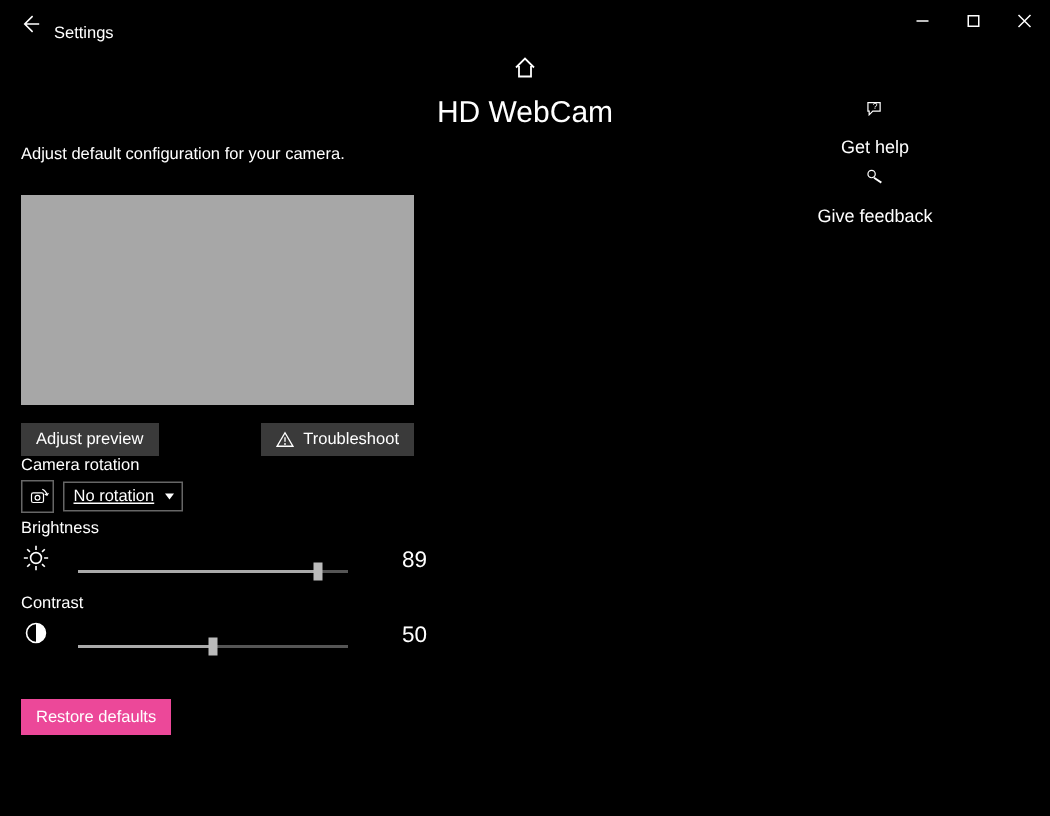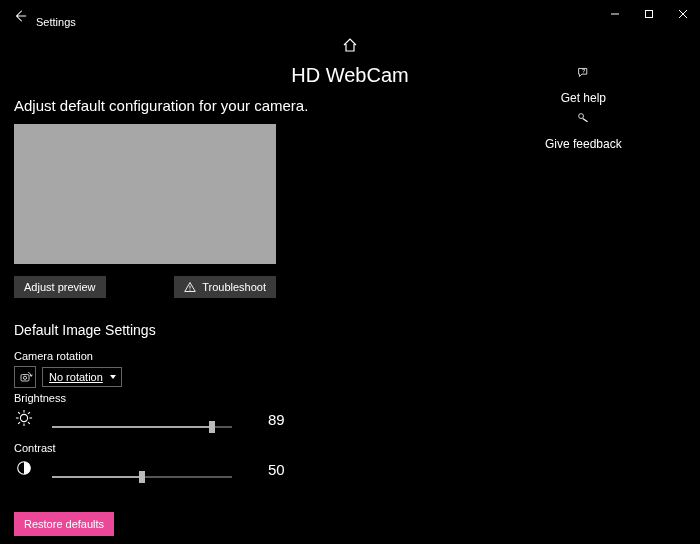--- a/index.html
+++ b/index.html
@@ -27,21 +27,21 @@
     padding: 8px 14px 10px 14px;
     flex-direction: column;
   }
   .home-icon { width:18px; height:18px; display:flex; align-items:center; justify-content:center; }
   .page-title { font-size: 20px; font-weight: 400; }
   .content-wrap { display:flex; padding: 0 14px; }
   .main-col { width: 380px; }
   .side-col { position:absolute; left: 545px; top: 65px; font-size: 12px; }
   .side-link { display:flex; align-items:center; gap:12px; color:#fff; margin-bottom:6px;flex-direction:column; }
   .side-link span.icon { width:14px; height:14px; display:flex; align-items:center; justify-content:center; }
-  .subtext { font-size: 15px; color:#fff; margin-bottom: 10px; }
+  .subtext { font-size: 11px; color:#fff; margin-bottom: 21px; }
   .preview-box {
     width: 262px; height: 140px; background: #a7a7a7;
   }
   .btn-row { display:flex; justify-content:space-between; width:262px; margin-top:12px; }
   .btn {
     background:#3a3a3a; color:#fff; font-size:11px;
     padding: 5px 10px; border:none; display:flex; align-items:center; gap:6px;
   }
   .section-title { font-size: 14px; font-weight:400; margin-top:24px; margin-bottom:12px; }
   .label { font-size: 11px; margin-bottom:4px; }
@@ -143,21 +143,20 @@
       <button class="btn">
         <svg width="12" height="12" viewBox="0 0 16 16">
           <path d="M8 2 L15 14 H1 Z" stroke="#fff" stroke-width="1.2" fill="none"></path>
           <line x1="8" y1="6" x2="8" y2="10" stroke="#fff" stroke-width="1.2"></line>
           <circle cx="8" cy="12" r="0.8" fill="#fff"></circle>
         </svg>
         <span>Troubleshoot</span>
       </button>
     </div>
 
-    <div class="section-title">Default Image Settings</div>
 
     <div class="label">Camera rotation</div>
     <div class="rotation-row">
       <div class="icon-box">
         <svg width="16" height="16" viewBox="0 0 20 20">
           <rect x="5" y="7" width="10" height="8" rx="1.5" stroke="#fff" stroke-width="1" fill="none"></rect>
           <circle cx="10" cy="11" r="2" stroke="#fff" stroke-width="1" fill="none"></circle>
           <path d="M14 4 A7 7 0 0 1 18 9" stroke="#fff" stroke-width="1" fill="none"></path>
           <path d="M18 9 L16 8 M18 9 L19 7" stroke="#fff" stroke-width="1"></path>
         </svg>

